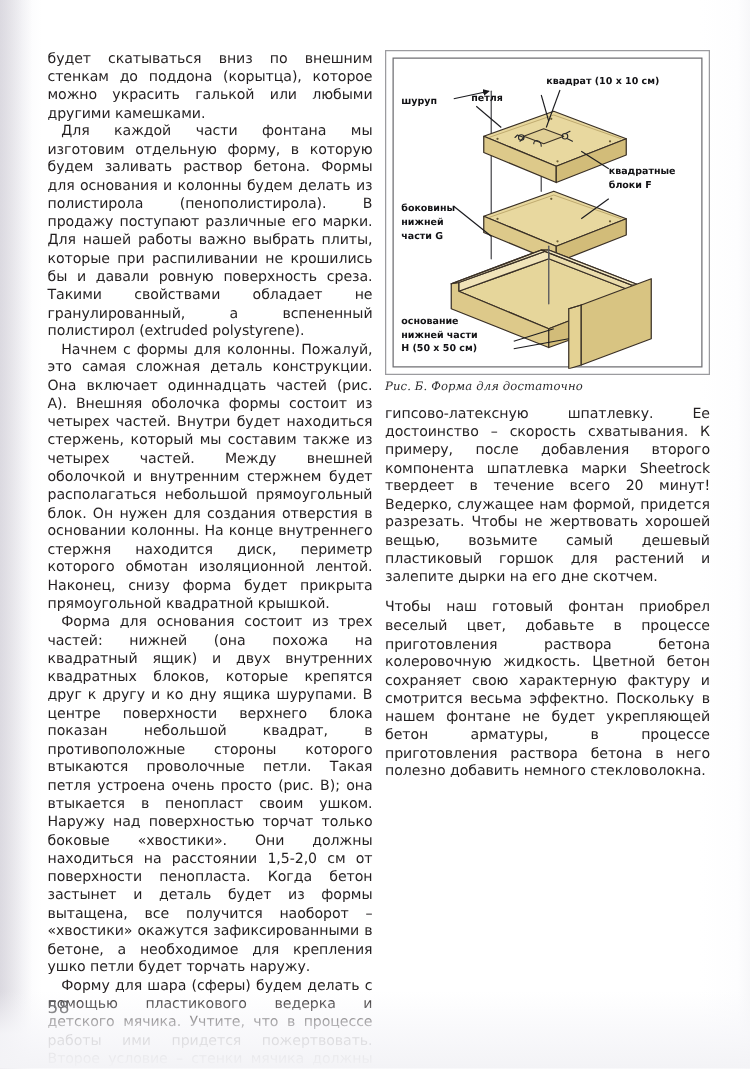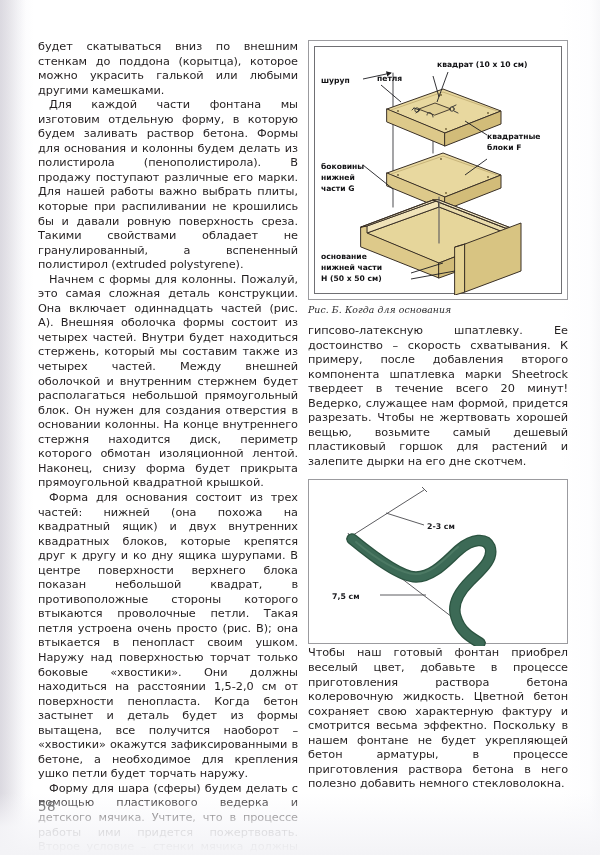--- a/index.html
+++ b/index.html
@@ -238,68 +238,26 @@
             <text class="fig-label" x="6" y="122">боковины</text>
             <text class="fig-label" x="6" y="133">нижней</text>
             <text class="fig-label" x="6" y="144">части G</text>
             <text class="fig-label" x="6" y="212">основание</text>
             <text class="fig-label" x="6" y="223">нижней части</text>
             <text class="fig-label" x="6" y="234">H (50 х 50 см)</text>
           </svg>
         </div>
       </div>
 
-      <div class="caption">Рис. Б. Когда для основания</div>
+      <div class="caption">Рис. Б. Форма для достаточно</div>
 
       <p class="body">гипсово-латексную шпатлевку. Ее достоинство – скорость схватывания. К примеру, после добавления второго компонента шпатлевка марки Sheetrock твердеет в течение всего 20 минут! Ведерко, служащее нам формой, придется разрезать. Чтобы не жертвовать хорошей вещью, возьмите самый дешевый пластиковый горшок для растений и залепите дырки на его дне скотчем.</p>
 
       <div style="height:10px"></div>
 
-      <div class="figure fig-b">
-        <div class="fig-inner">
-          <svg width="256" height="161" viewBox="0 0 256 161">
-
-            <g stroke="#4a4a4e" stroke-width="0.9" fill="none">
-
-              <line x1="36" y1="52" x2="110" y2="5"></line>
-              <path d="M34,48 l3,6 M108,2 l5,5"></path>
-
-              <line x1="36" y1="54" x2="172" y2="158"></line>
-              <path d="M32,54 l8,-2"></path>
-
-              <line x1="72" y1="28" x2="110" y2="40"></line>
-
-              <line x1="66" y1="110" x2="112" y2="110"></line>
-            </g>
-
-            <g fill="none" stroke-linecap="round" stroke-linejoin="round">
-              <path d="M38,54
-                       C 60,72 86,92 102,92
-                       C 120,92 134,74 146,64
-                       C 158,54 172,52 176,62
-                       C 180,74 168,84 156,96
-                       C 144,108 138,120 142,132
-                       C 146,146 156,152 166,158" stroke="#2b5340" stroke-width="11.5"></path>
-              <path d="M38,54
-                       C 60,72 86,92 102,92
-                       C 120,92 134,74 146,64
-                       C 158,54 172,52 176,62
-                       C 180,74 168,84 156,96
-                       C 144,108 138,120 142,132
-                       C 146,146 156,152 166,158" stroke="#3c6a56" stroke-width="9"></path>
-              <path d="M42,57
-                       C 62,74 87,89 102,89
-                       C 118,89 132,72 144,62" stroke="#5a8570" stroke-width="2" opacity="0.55"></path>
-            </g>
-
-            <text class="fig-dim" x="113" y="44">2-3 см</text>
-            <text class="fig-dim" x="18" y="114">7,5 см</text>
-          </svg>
-        </div>
-      </div>
 
 
       <p class="body">Чтобы наш готовый фонтан приобрел веселый цвет, добавьте в процессе приготовления раствора бетона колеровочную жидкость. Цветной бетон сохраняет свою характерную фактуру и смотрится весьма эффектно. Поскольку в нашем фонтане не будет укрепляющей бетон арматуры, в процессе приготовления раствора бетона в него полезно добавить немного стекловолокна.</p>
     </div>
 
   </div>
 
   <div class="pagenum">58</div>
 </div>
 

